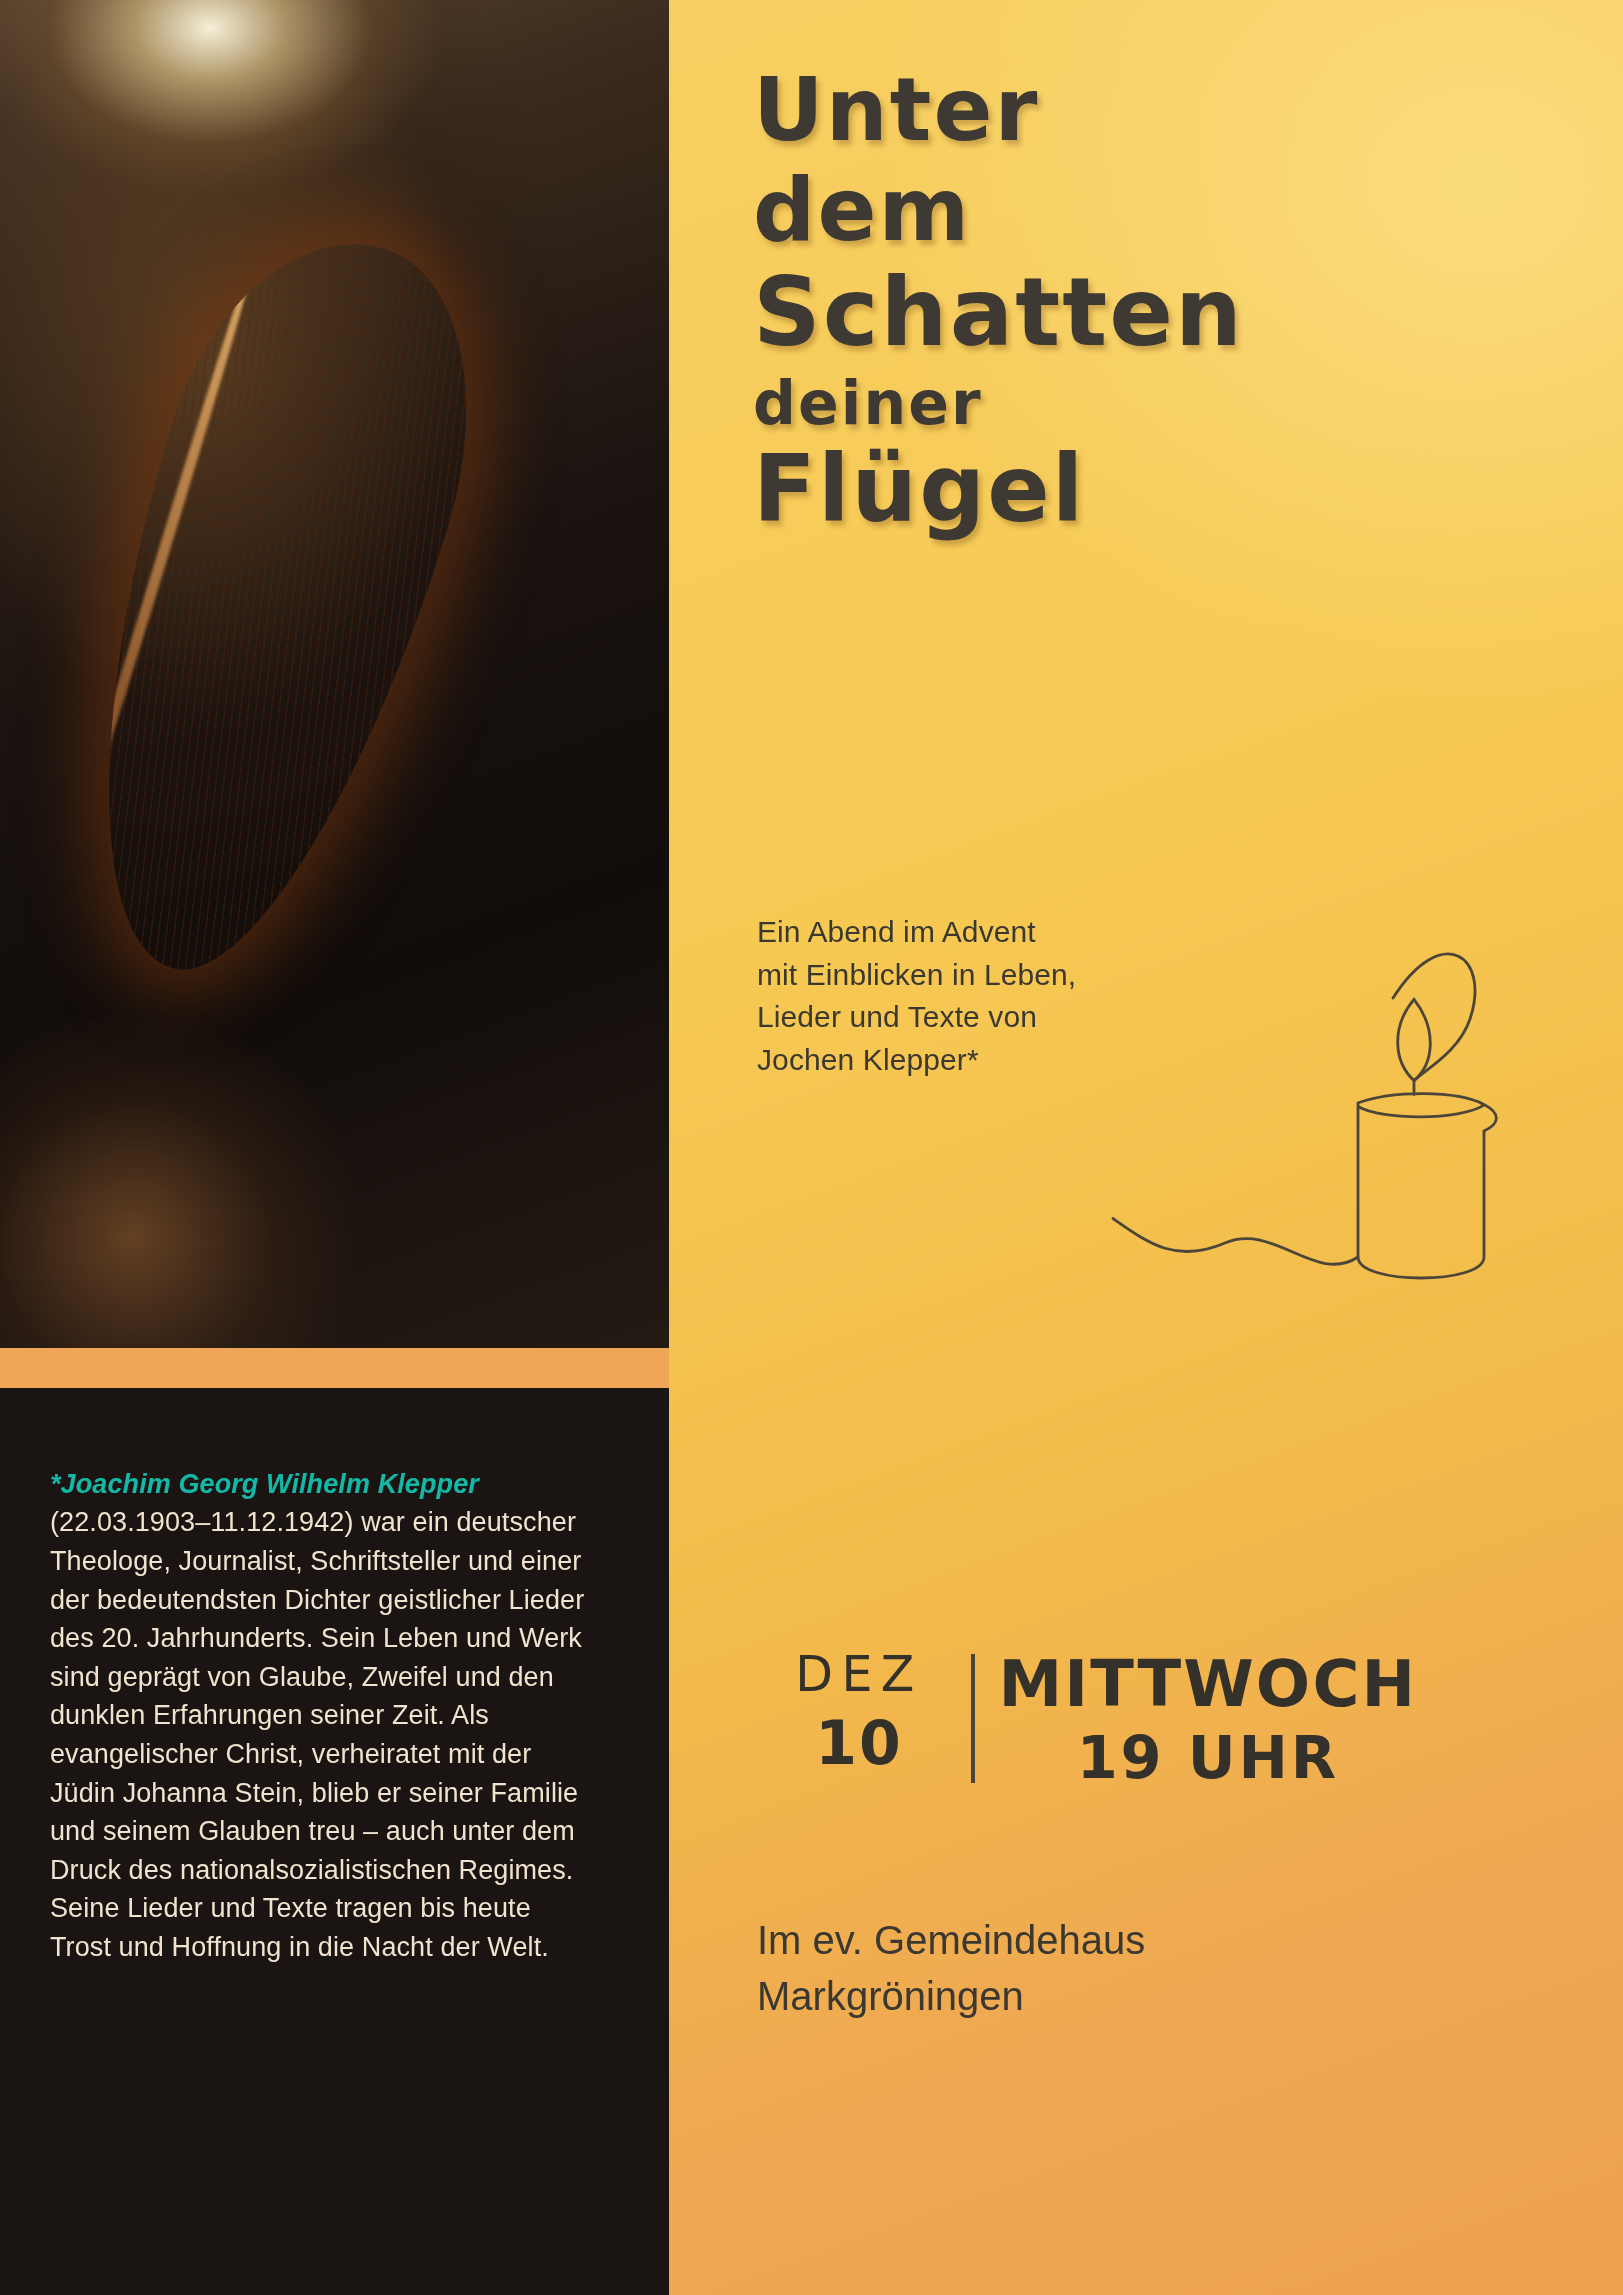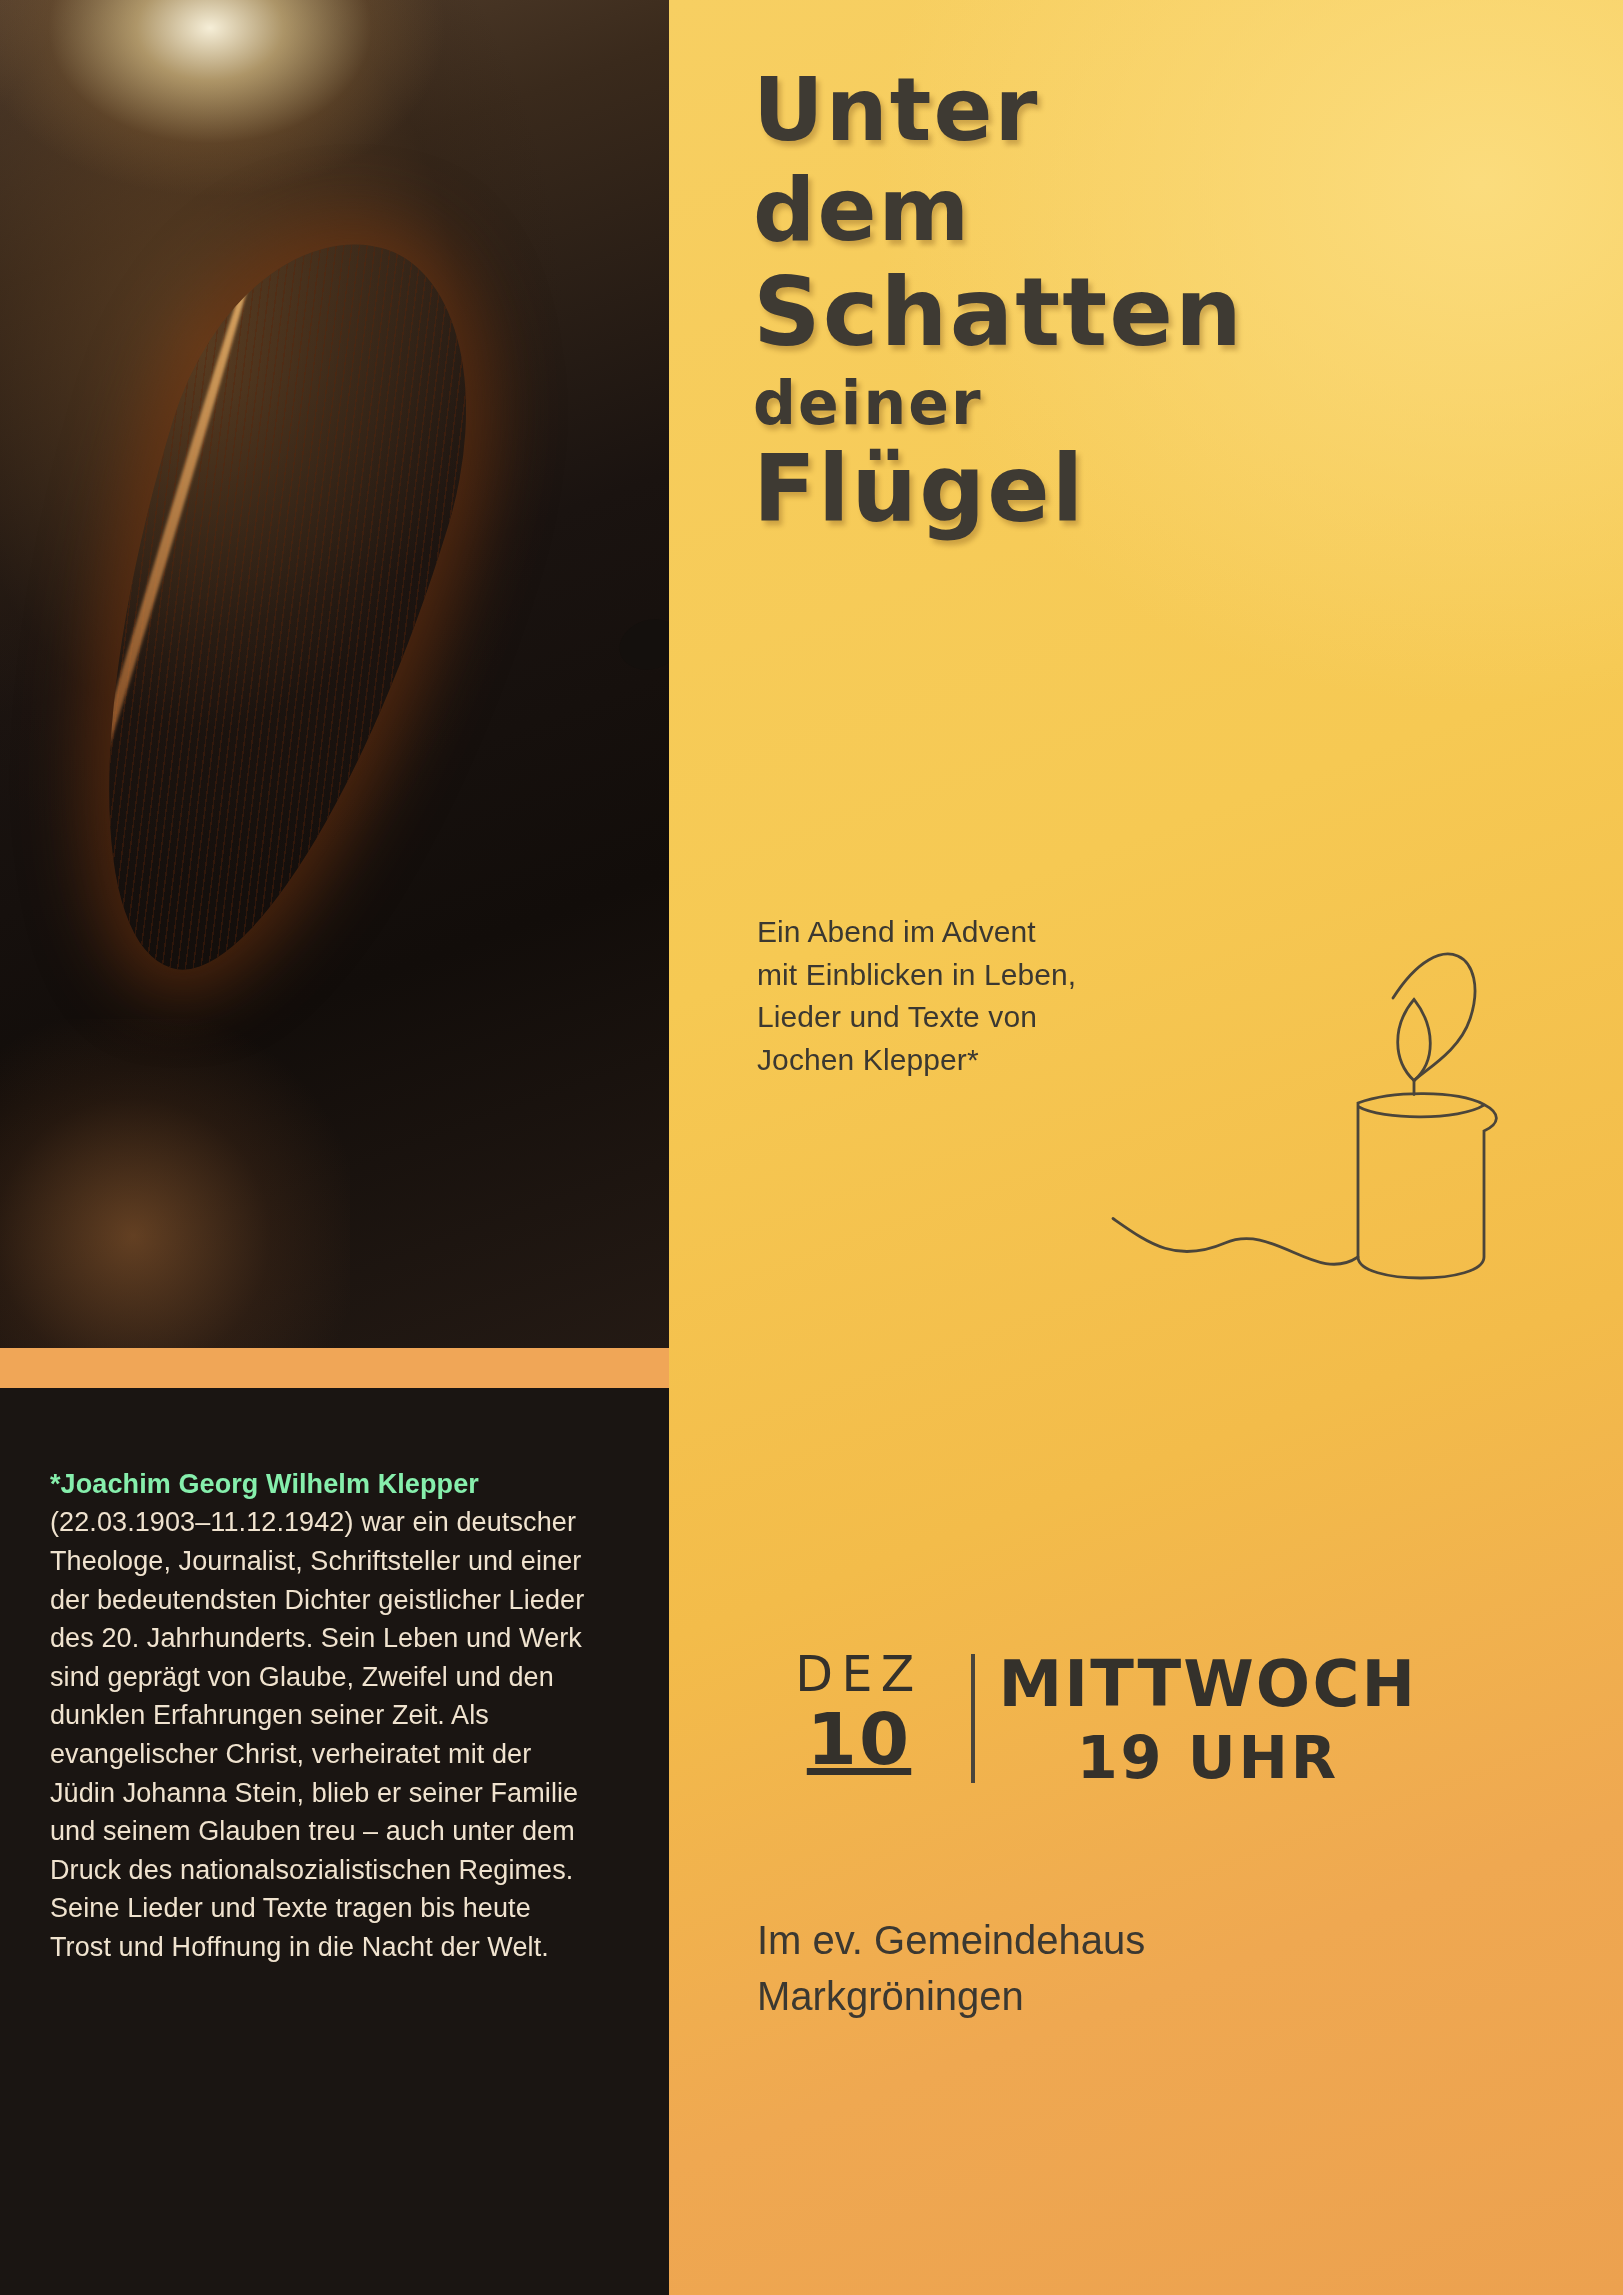--- a/index.html
+++ b/index.html
@@ -111,25 +111,26 @@
     position: absolute;
     left: 0;
     top: 1388px;
     width: 669px;
     bottom: 0;
     background: #1a1512;
     box-sizing: border-box;
     padding: 77px 81px 0 50px;
   }
   .bio-name {
-    color: #86efac;
+    color: #14b8a6;
     font-size: 27px;
     font-weight: bold;
     line-height: 1.42;
     letter-spacing: 0.1px;
+    font-style: italic;
   }
   .bio-text {
     color: #f0e3cf;
     font-size: 27px;
     line-height: 1.43;
     margin-top: 0;
     letter-spacing: 0.1px;
   }
 
   
@@ -210,25 +211,24 @@
   .date-month {
     font-family: "DejaVu Sans", sans-serif;
     font-weight: normal;
     font-size: 49px;
     letter-spacing: 8.4px;
     line-height: 1.0;
   }
   .date-day {
     font-family: "DejaVu Sans", sans-serif;
     font-weight: bold;
-    font-size: 72px;
+    font-size: 60px;
     letter-spacing: 2.1px;
     line-height: 1.05;
-    margin-top: 3px;
-    text-decoration: underline;
+    margin-top: 13px;
   }
   .date-divider {
     width: 3.5px;
     background: #4a453c;
     margin: 4.2px 24px 7px 7px;
   }
   .date-right {
     color: #34312b;
     padding-top: 1.4px;
   }

